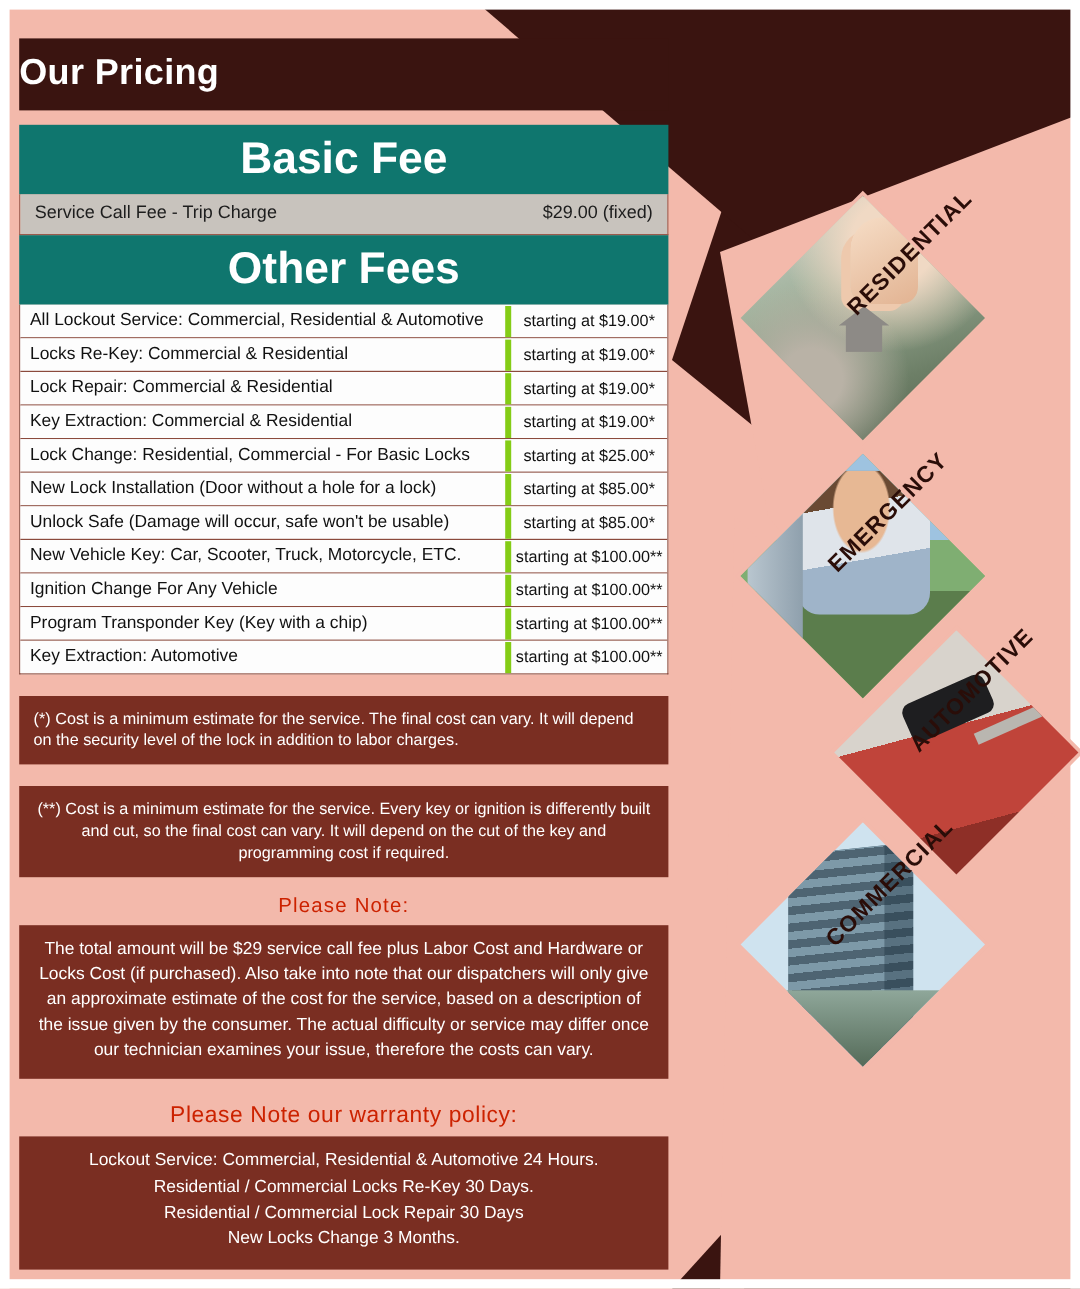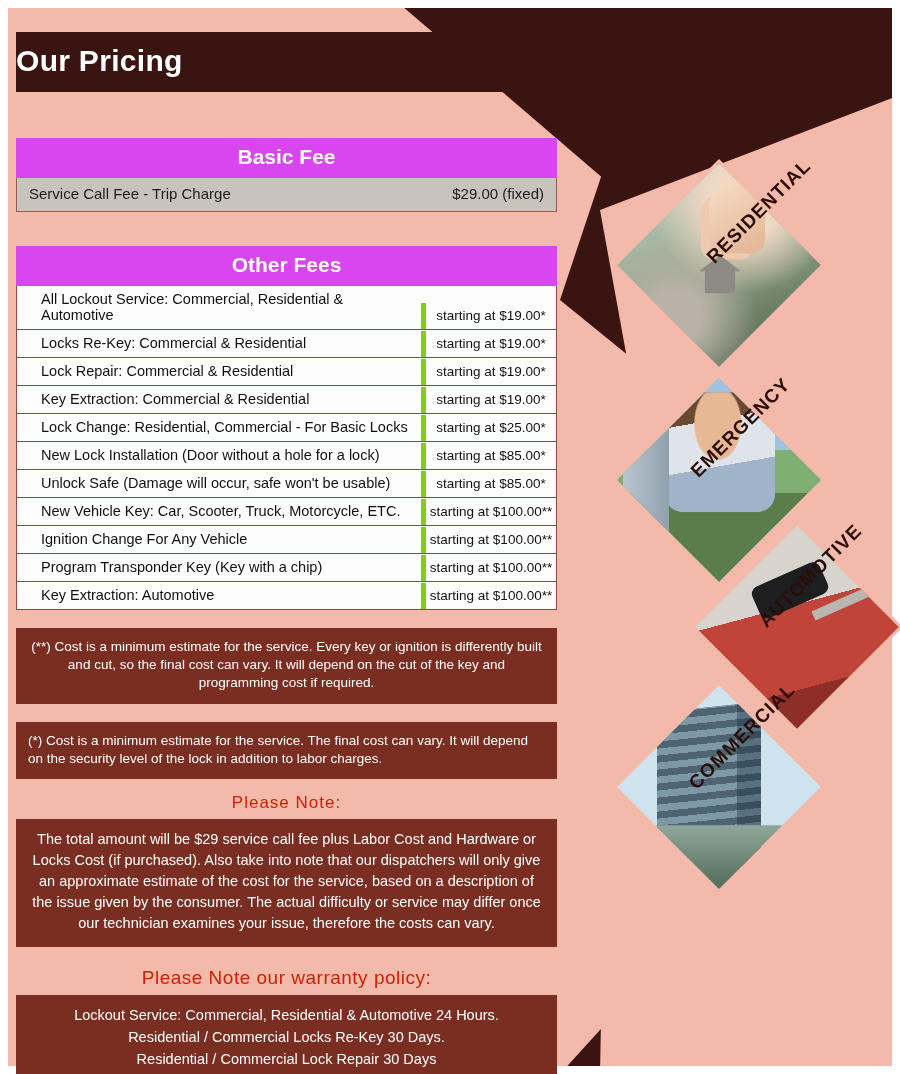--- a/index.html
+++ b/index.html
@@ -41,27 +41,26 @@
   .title-bar {
     background: #3a1410;
     color: #ffffff;
     text-align: left;
     font-size: 30px;
     font-weight: bold;
     padding: 12px 0 14px 0;
     letter-spacing: .3px;
   }
   .section-head {
-    background: #d946ef;
-    color: #ffffff;
-    text-align: center;
-    font-size: 21px;
+    background: #0f766e;
+    color: #ffffff;
+    text-align: center;
+    font-size: 37px;
     font-weight: bold;
     padding: 7px 0 9px 0;
-    margin-top: 34px;
   }
   .basic-block {
     border: 1px solid #9a5a4c;
     border-top: none;
     background: #c9c4bf;
   }
   .basic-row {
     display: flex;
     justify-content: space-between;
     align-items: flex-end;
@@ -70,24 +69,23 @@
     font-size: 15px;
     color: #1d1d1d;
   }
   .fees-table {
     border: 1px solid #8b4a3c;
     border-top: none;
     background: #ffffff;
   }
   .fee-row {
     display: flex;
-    align-items: flex-end;
+    align-items: center;
     border-bottom: 1px solid #8b4a3c;
     background: #fdfdfd;
-    padding-left: 16px;
   }
   .fee-row:last-child { border-bottom: none; }
   .fee-name {
     flex: 1 1 auto;
     padding: 5px 4px 6px 8px;
     font-size: 14.5px;
     color: #111111;
   }
   .fee-price {
     flex: 0 0 130px;
@@ -367,22 +365,22 @@
         <div class="fee-row">
           <div class="fee-name">Program Transponder Key (Key with a chip)</div>
           <div class="fee-price">starting at $100.00**</div>
         </div>
         <div class="fee-row">
           <div class="fee-name">Key Extraction: Automotive</div>
           <div class="fee-price">starting at $100.00**</div>
         </div>
       </div>
 
+    <div class="note-box left-align">(*) Cost is a minimum estimate for the service. The final cost can vary. It will depend on the security level of the lock in addition to labor charges.</div>
     <div class="note-box">(**) Cost is a minimum estimate for the service. Every key or ignition is differently built and cut, so the final cost can vary. It will depend on the cut of the key and programming cost if required.</div>
-    <div class="note-box left-align">(*) Cost is a minimum estimate for the service. The final cost can vary. It will depend on the security level of the lock in addition to labor charges.</div>
 
     <div class="please-note">Please Note:</div>
     <div class="big-note">The total amount will be $29 service call fee plus Labor Cost and Hardware or Locks Cost (if purchased). Also take into note that our dispatchers will only give an approximate estimate of the cost for the service, based on a description of the issue given by the consumer. The actual difficulty or service may differ once our technician examines your issue, therefore the costs can vary.</div>
 
     <div class="please-note warranty">Please Note our warranty policy:</div>
     <div class="warranty-box" id="warranty-box">
         <div>Lockout Service: Commercial, Residential &amp; Automotive 24 Hours.</div>
         <div>Residential / Commercial Locks Re-Key 30 Days.</div>
         <div>Residential / Commercial Lock Repair 30 Days</div>
         <div>New Locks Change 3 Months.</div>

